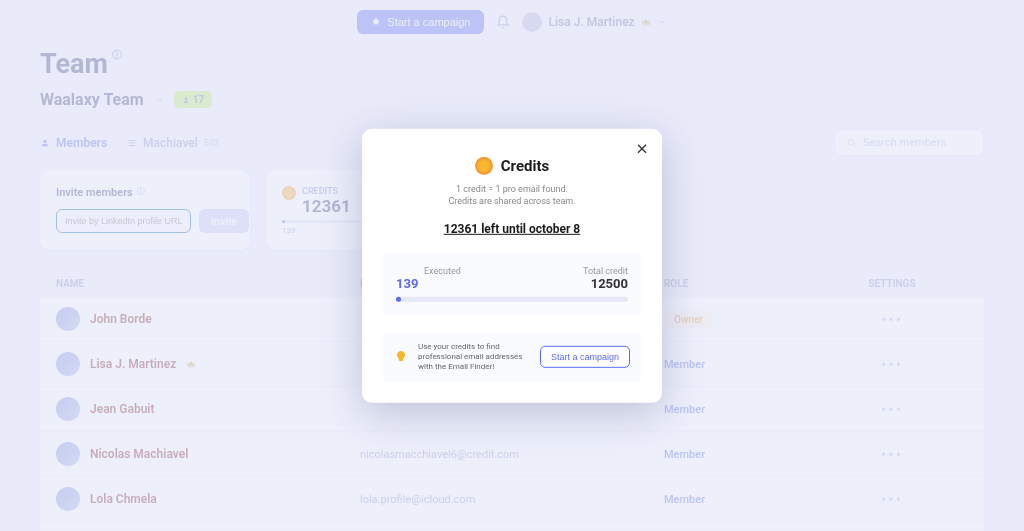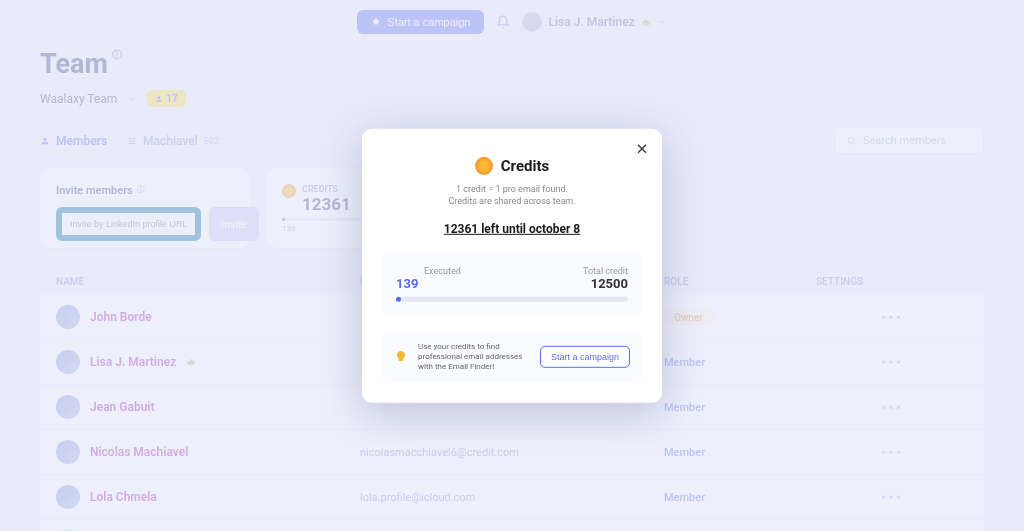--- a/index.html
+++ b/index.html
@@ -72,25 +72,25 @@
     }
     h1 sup { font-size: 10px; color: #8a93c9; }
     .team-row {
       display: flex;
       align-items: center;
       gap: 10px;
       margin-top: 10px;
     }
     .team-name {
       color: #3b4379;
-      font-weight: 400;
-      font-size: 12px;
+      font-weight: 700;
+      font-size: 16px;
     }
     .badge {
-      background: #fde047;
+      background: #bef264;
       color: #5b6cf0;
       padding: 3px 8px;
       border-radius: 5px;
       font-size: 10px;
       font-weight: 600;
       display: inline-flex;
       align-items: center;
       gap: 3px;
     }
     .tabs {
@@ -147,21 +147,21 @@
       display: flex;
       gap: 4px;
     }
     .invite-row {
       display: flex;
       gap: 8px;
       margin-top: 10px;
     }
     .invite-input {
       flex: 1;
-      border: 6px solid #0369a1;
+      border: 1px solid #0369a1;
       border-radius: 6px;
       padding: 6px 8px;
       font-size: 9px;
       color: #b5bce0;
       background: #fbfcff;
     }
     .btn-invite {
       background: #c9cef5;
       color: #fff;
       border: none;
@@ -225,21 +225,21 @@
     }
     .avatar-md {
       width: 24px; height: 24px;
       border-radius: 50%;
       background: linear-gradient(135deg, #7b8bdb, #a8b8e0);
       flex-shrink: 0;
     }
     .name-cell span {
       font-size: 12px;
       font-weight: 600;
-      color: #a21caf;
+      color: #7f1d1d;
     }
     .email-cell {
       font-size: 11px;
       color: #8a93c9;
     }
     .role-cell {
       font-size: 11px;
       color: #5b6cf0;
       font-weight: 500;
     }
@@ -482,21 +482,21 @@
       <div class="mini-bar"></div>
       <div style="font-size:8px;color:#8a93c9;margin-top:3px">139</div>
     </div>
   </div>
 
   <div class="table">
     <div class="table-header">
       <div>NAME</div>
       <div>E-MAIL</div>
       <div>ROLE</div>
-      <div style="text-align:left">SETTINGS</div>
+      <div style="text-align:center">SETTINGS</div>
     </div>
     <div id="table-body">
         <div class="table-row">
     <div class="name-cell">
       <div class="avatar-md"></div>
       <span>John Borde</span>
 
     </div>
     <div class="email-cell"></div>
     <div class="role-cell"><span class="role-owner">Owner</span></div>

